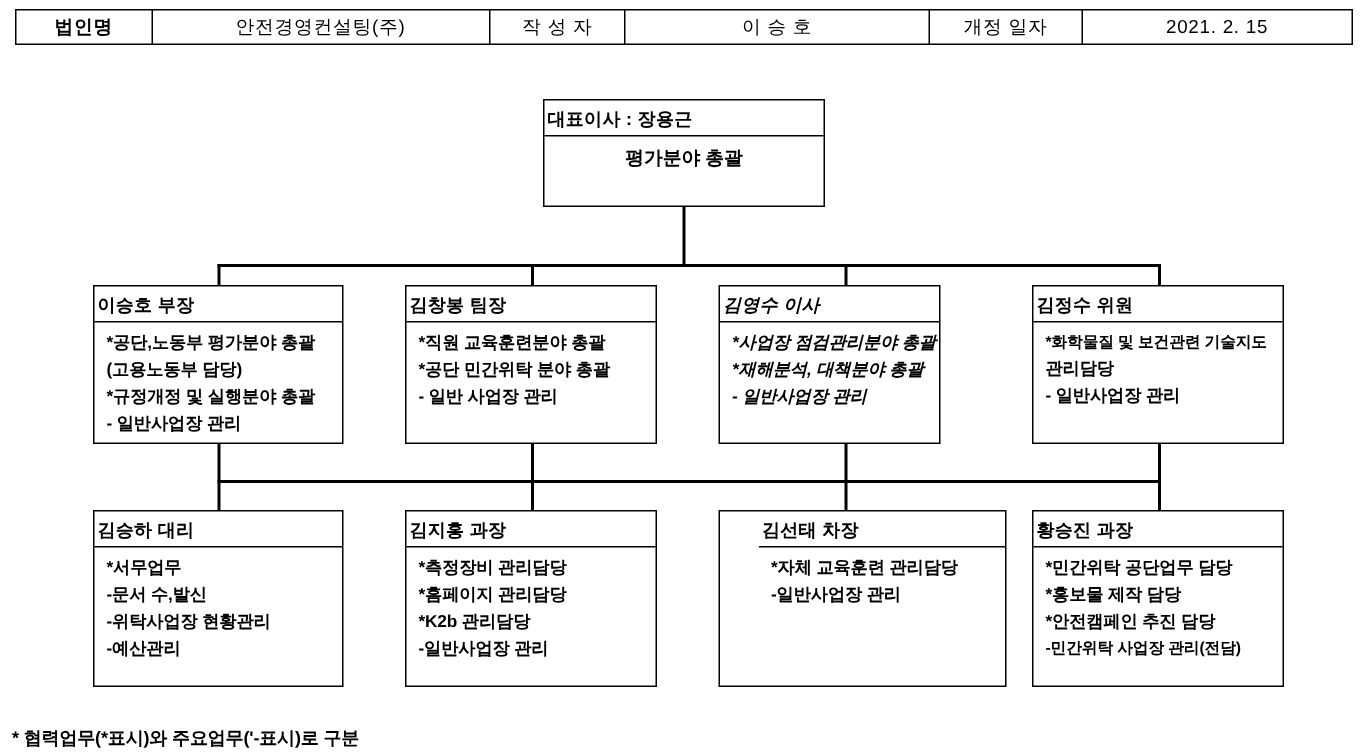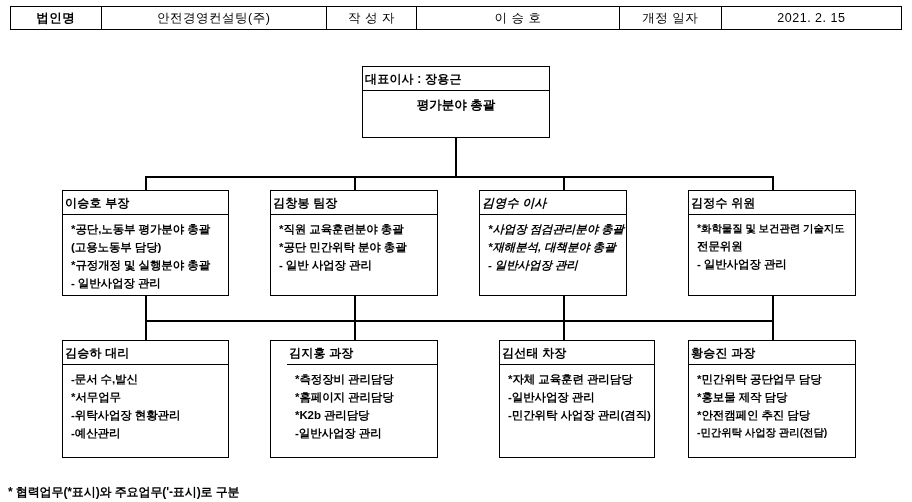--- a/index.html
+++ b/index.html
@@ -169,64 +169,63 @@
       <div class="line">*재해분석, 대책분야 총괄</div>
       <div class="line"> - 일반사업장 관리</div>
     </div>
   </div>
 
   <div class="node" style="left:688px; top:190px; width:168px; height:106px;">
     <div class="title">김정수 위원</div>
     <div class="divider"></div>
     <div class="body">
       <div class="line" style="font-size:10.5px;">*화학물질 및 보건관련 기술지도</div>
-      <div class="line">  전문위원</div>
+      <div class="line">  관리담당</div>
       <div class="line"> - 일반사업장 관리</div>
     </div>
   </div>
 
   <div class="ln v" style="left:145px; top:296px; height:24px;"></div>
   <div class="ln v" style="left:354px; top:296px; height:24px;"></div>
   <div class="ln v" style="left:563px; top:296px; height:24px;"></div>
   <div class="ln v" style="left:772px; top:296px; height:24px;"></div>
   <div class="ln h" style="left:145px; top:320px; width:627px;"></div>
   <div class="ln v" style="left:145px; top:320px; height:20px;"></div>
   <div class="ln v" style="left:354px; top:320px; height:20px;"></div>
   <div class="ln v" style="left:563px; top:320px; height:20px;"></div>
   <div class="ln v" style="left:772px; top:320px; height:20px;"></div>
 
   <div class="node" style="left:62px; top:340px; width:167px; height:118px;">
     <div class="title">김승하 대리</div>
     <div class="divider"></div>
     <div class="body">
+      <div class="line">*서무업무</div>
       <div class="line">-문서 수,발신</div>
-      <div class="line">*서무업무</div>
       <div class="line">-위탁사업장 현황관리</div>
       <div class="line">-예산관리</div>
     </div>
   </div>
 
-  <div class="node" style="left:270px; top:340px; width:168px; height:118px;padding-left:16px;">
+  <div class="node" style="left:270px; top:340px; width:168px; height:118px;">
     <div class="title">김지홍 과장</div>
     <div class="divider"></div>
     <div class="body">
       <div class="line">*측정장비 관리담당</div>
       <div class="line">*홈페이지 관리담당</div>
       <div class="line">*K2b 관리담당</div>
       <div class="line">-일반사업장 관리</div>
     </div>
   </div>
 
-  <div class="node" style="left:499px; top:340px; width:156px; height:118px;">
+  <div class="node" style="left:479px; top:340px; width:192px; height:118px;padding-left:26px;">
     <div class="title">김선태 차장</div>
     <div class="divider"></div>
     <div class="body">
       <div class="line">*자체 교육훈련 관리담당</div>
       <div class="line">-일반사업장 관리</div>
-      <div class="line">-민간위탁 사업장 관리(겸직)</div>
     </div>
   </div>
 
   <div class="node" style="left:688px; top:340px; width:168px; height:118px;">
     <div class="title">황승진 과장</div>
     <div class="divider"></div>
     <div class="body">
       <div class="line">*민간위탁 공단업무 담당</div>
       <div class="line">*홍보물 제작 담당</div>
       <div class="line">*안전캠페인 추진 담당</div>

